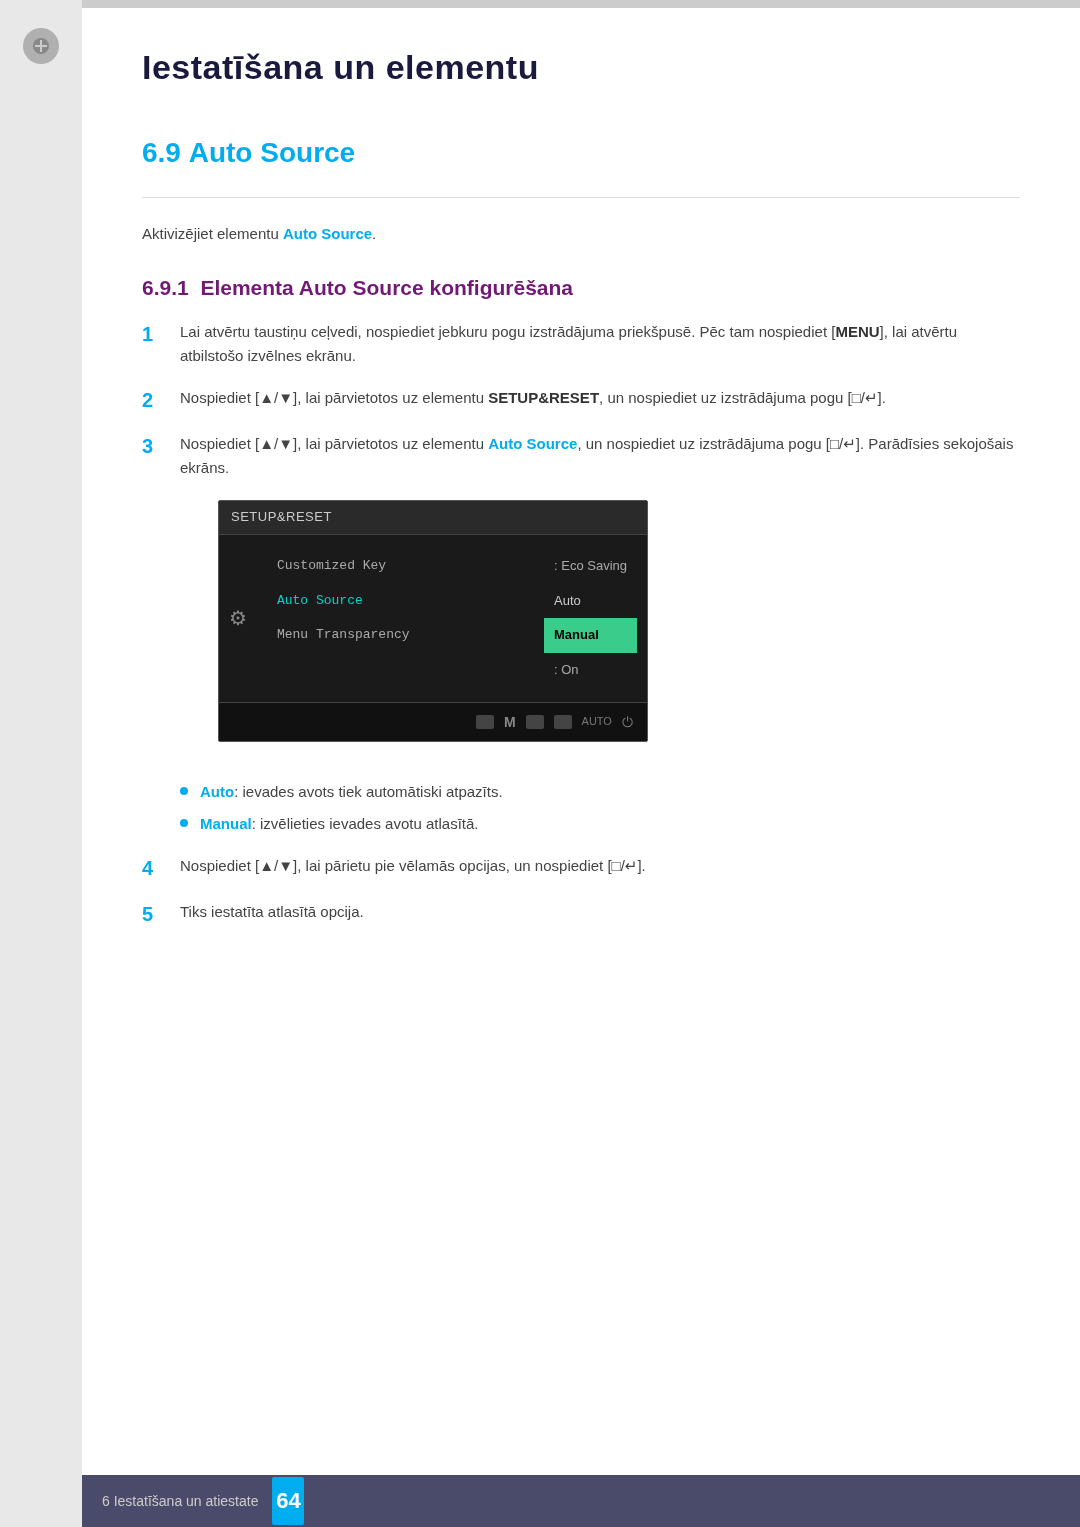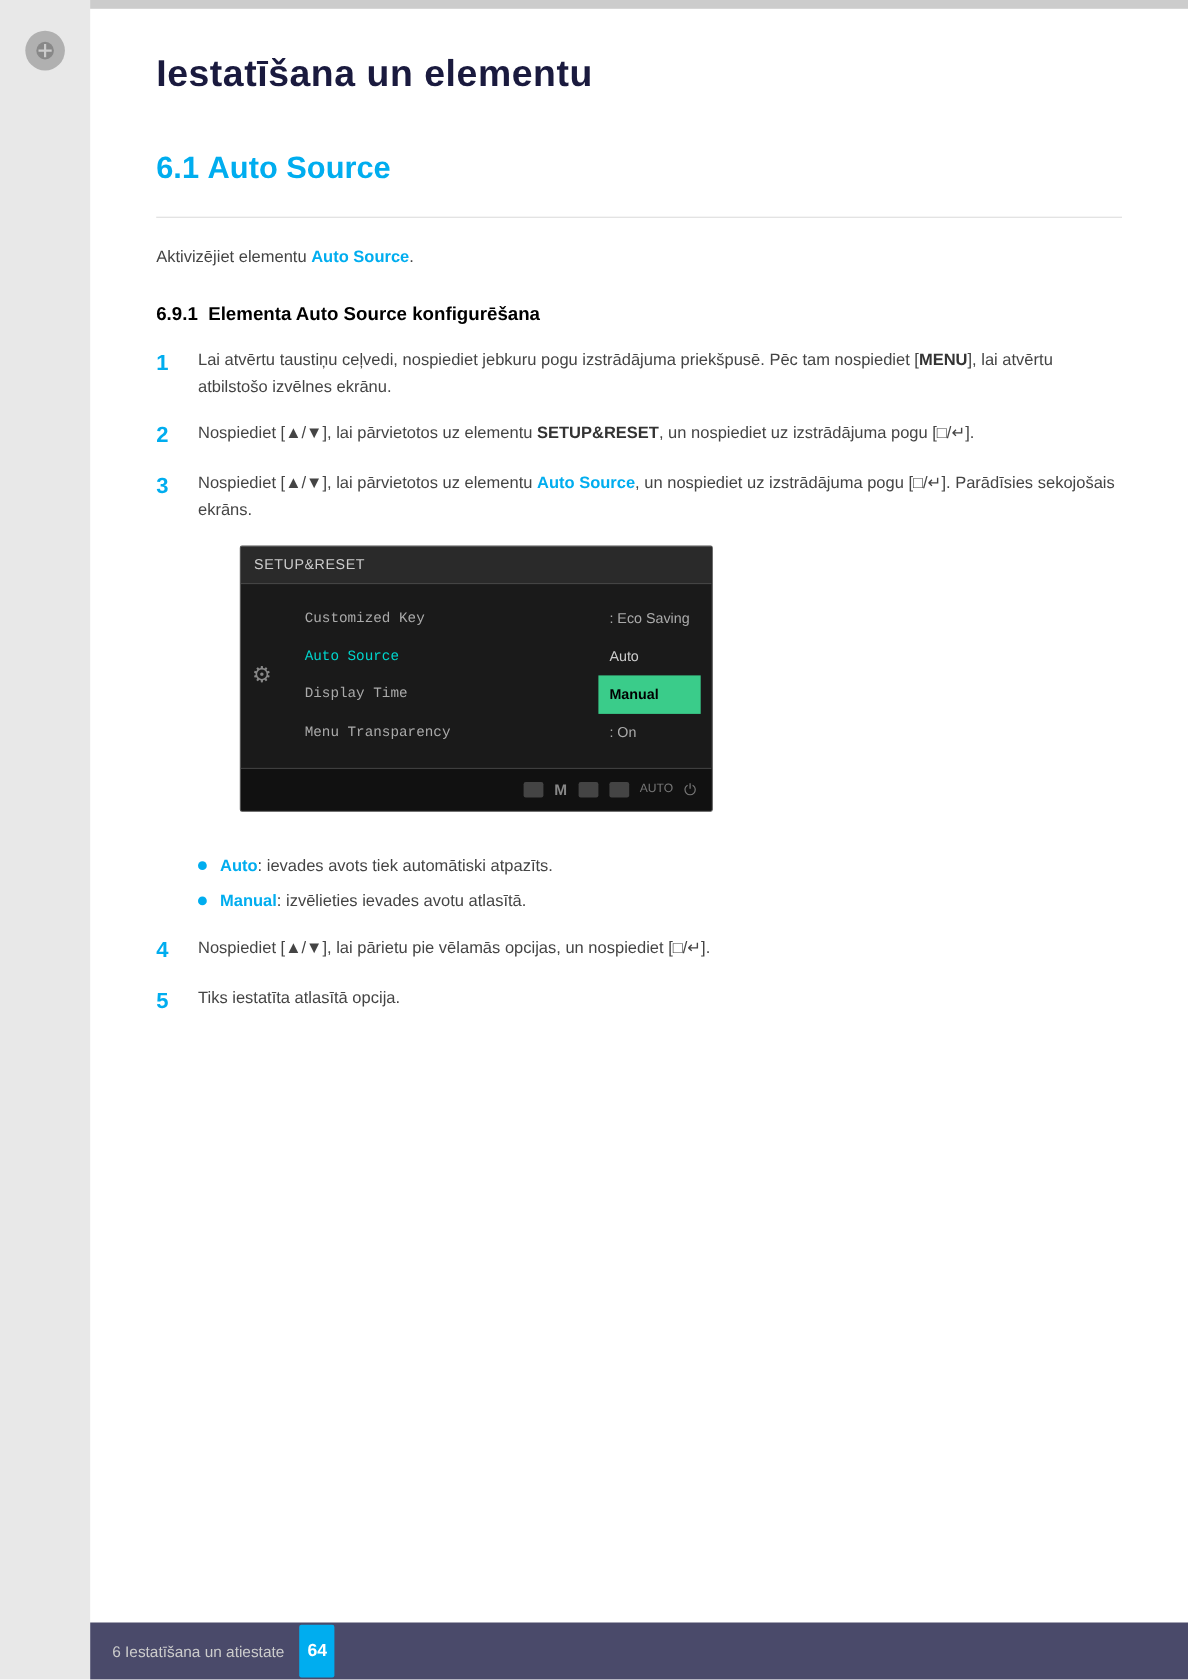--- a/index.html
+++ b/index.html
@@ -90,23 +90,23 @@
       line-height: 1.6;
     }
 
     .intro-text .highlight-teal {
       color: #00adef;
       font-weight: bold;
     }
 
     
     .subsection-heading {
-      font-size: 17px;
-      font-weight: bold;
-      color: #000000;
+      font-size: 21px;
+      font-weight: bold;
+      color: #701a75;
       margin-bottom: 20px;
     }
 
     
     .numbered-list {
       list-style: none;
       padding: 0;
       margin: 0;
     }
 
@@ -287,21 +287,21 @@
 
     .footer-text {
       font-size: 14px;
       color: #cccccc;
       margin-right: 14px;
     }
 
     .footer-page-num {
       background: #00adef;
       color: #ffffff;
-      font-size: 16px;
+      font-size: 22px;
       font-weight: bold;
       width: 32px;
       height: 48px;
       display: flex;
       align-items: center;
       justify-content: center;
       border-radius: 2px;
     }
 
     .divider-line {
@@ -323,21 +323,21 @@
         <line x1="4" y1="10" x2="16" y2="10" stroke="#ccc" stroke-width="2"></line>
       </svg>
     </div>
   </div>
 
   <div class="main-content">
 
     <h1 class="chapter-title">Iestatīšana un elementu</h1>
 
     <h2 class="section-heading">
-      <span>6.1</span>&nbsp;<span>Auto Source</span>
+      <span>6.9</span>&nbsp;<span>Auto Source</span>
     </h2>
 
     <hr class="divider-line">
 
     <p class="intro-text">
       <span>Aktivizējiet elementu </span><span class="highlight-teal">Auto Source</span><span>.</span>
     </p>
 
     <h3 class="subsection-heading">
       <span>6.9.1</span>&nbsp;&nbsp;<span>Elementa Auto Source konfigurēšana</span>
@@ -372,23 +372,20 @@
             <div class="screenshot-body">
               <div class="gear-icon-area">
                 <span style="font-size:20px; color:#888;">⚙</span>
               </div>
               <div class="screenshot-menu">
                 <div class="menu-item">
                   <span>Customized Key</span>
                 </div>
                 <div class="menu-item active-item">
                   <span>Auto Source</span>
-                </div>
-                <div class="menu-item">
-                  <span>Display Time</span>
                 </div>
                 <div class="menu-item">
                   <span>Menu Transparency</span>
                 </div>
               </div>
               <div class="screenshot-values">
                 <div class="value-row">: Eco Saving</div>
                 <div class="value-row selected-auto">Auto</div>
                 <div class="value-row selected-manual">Manual</div>
                 <div class="value-row empty">: On</div>

